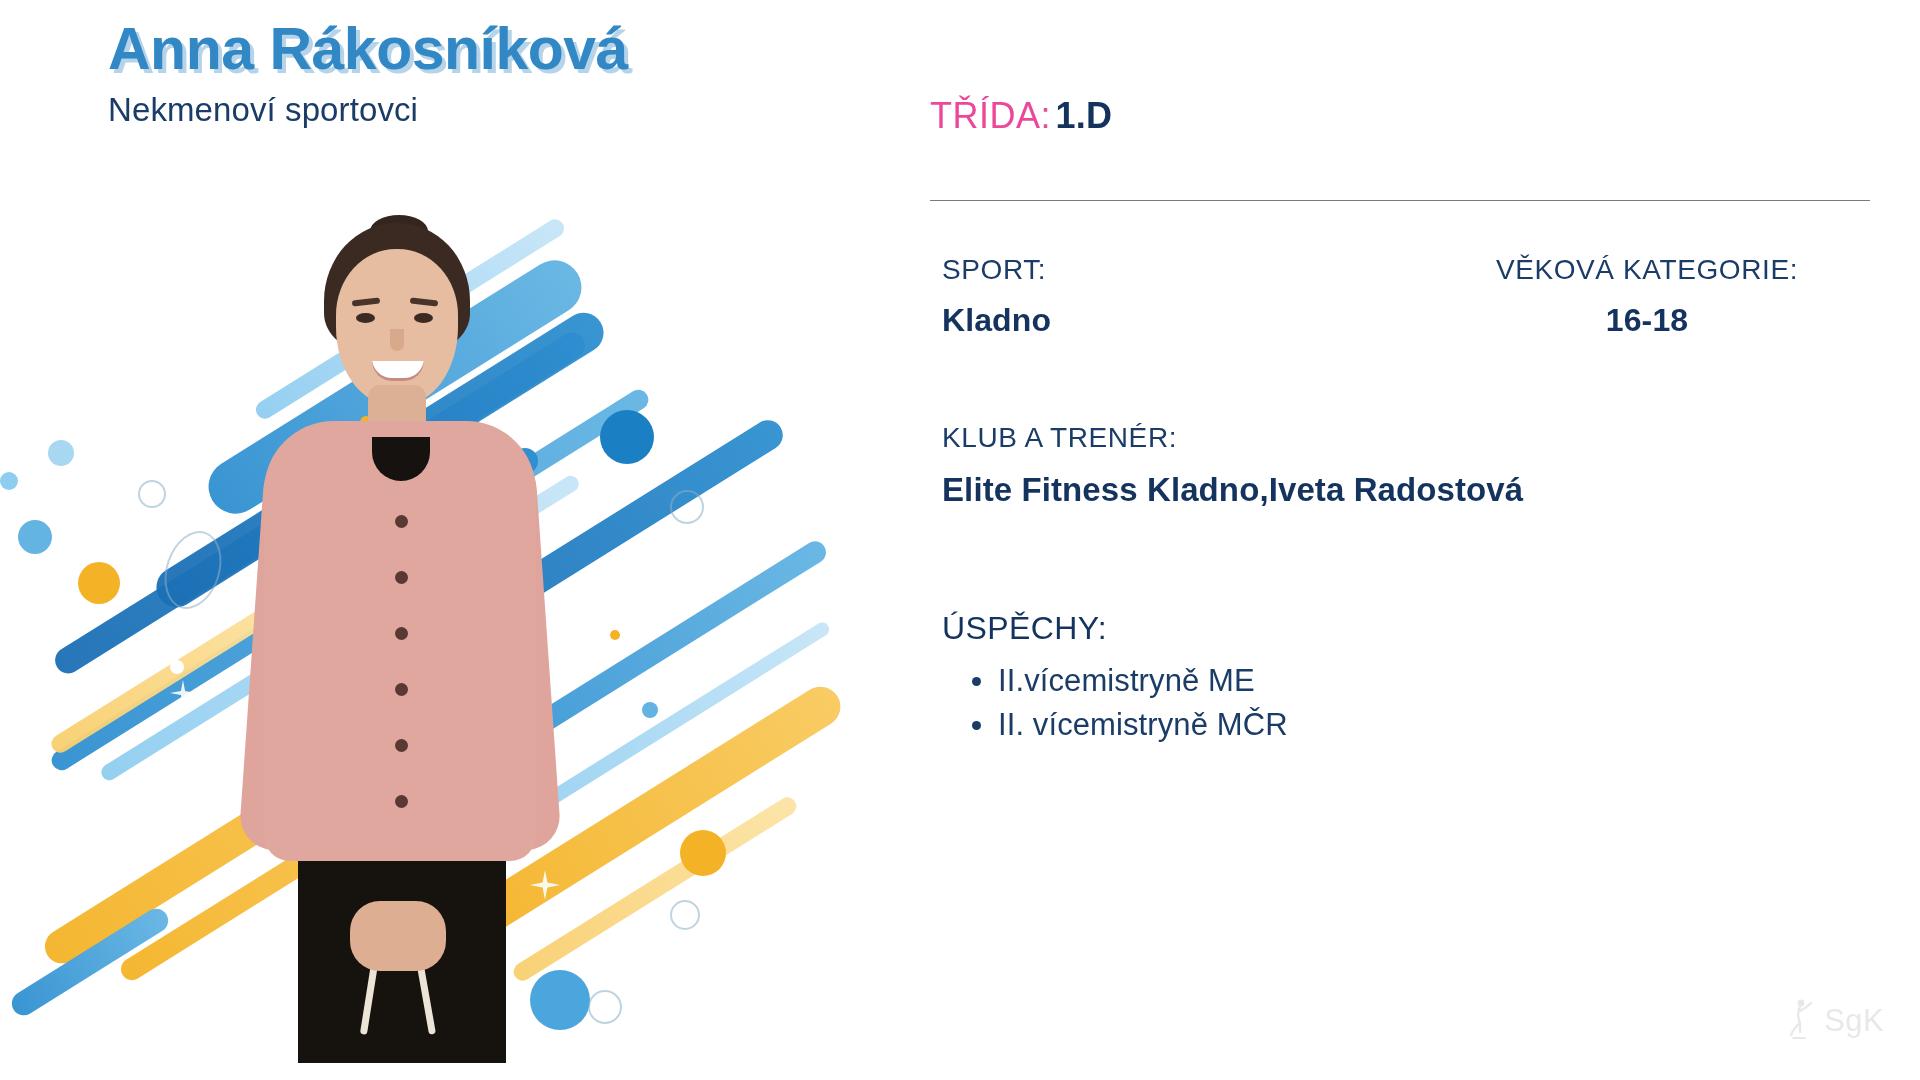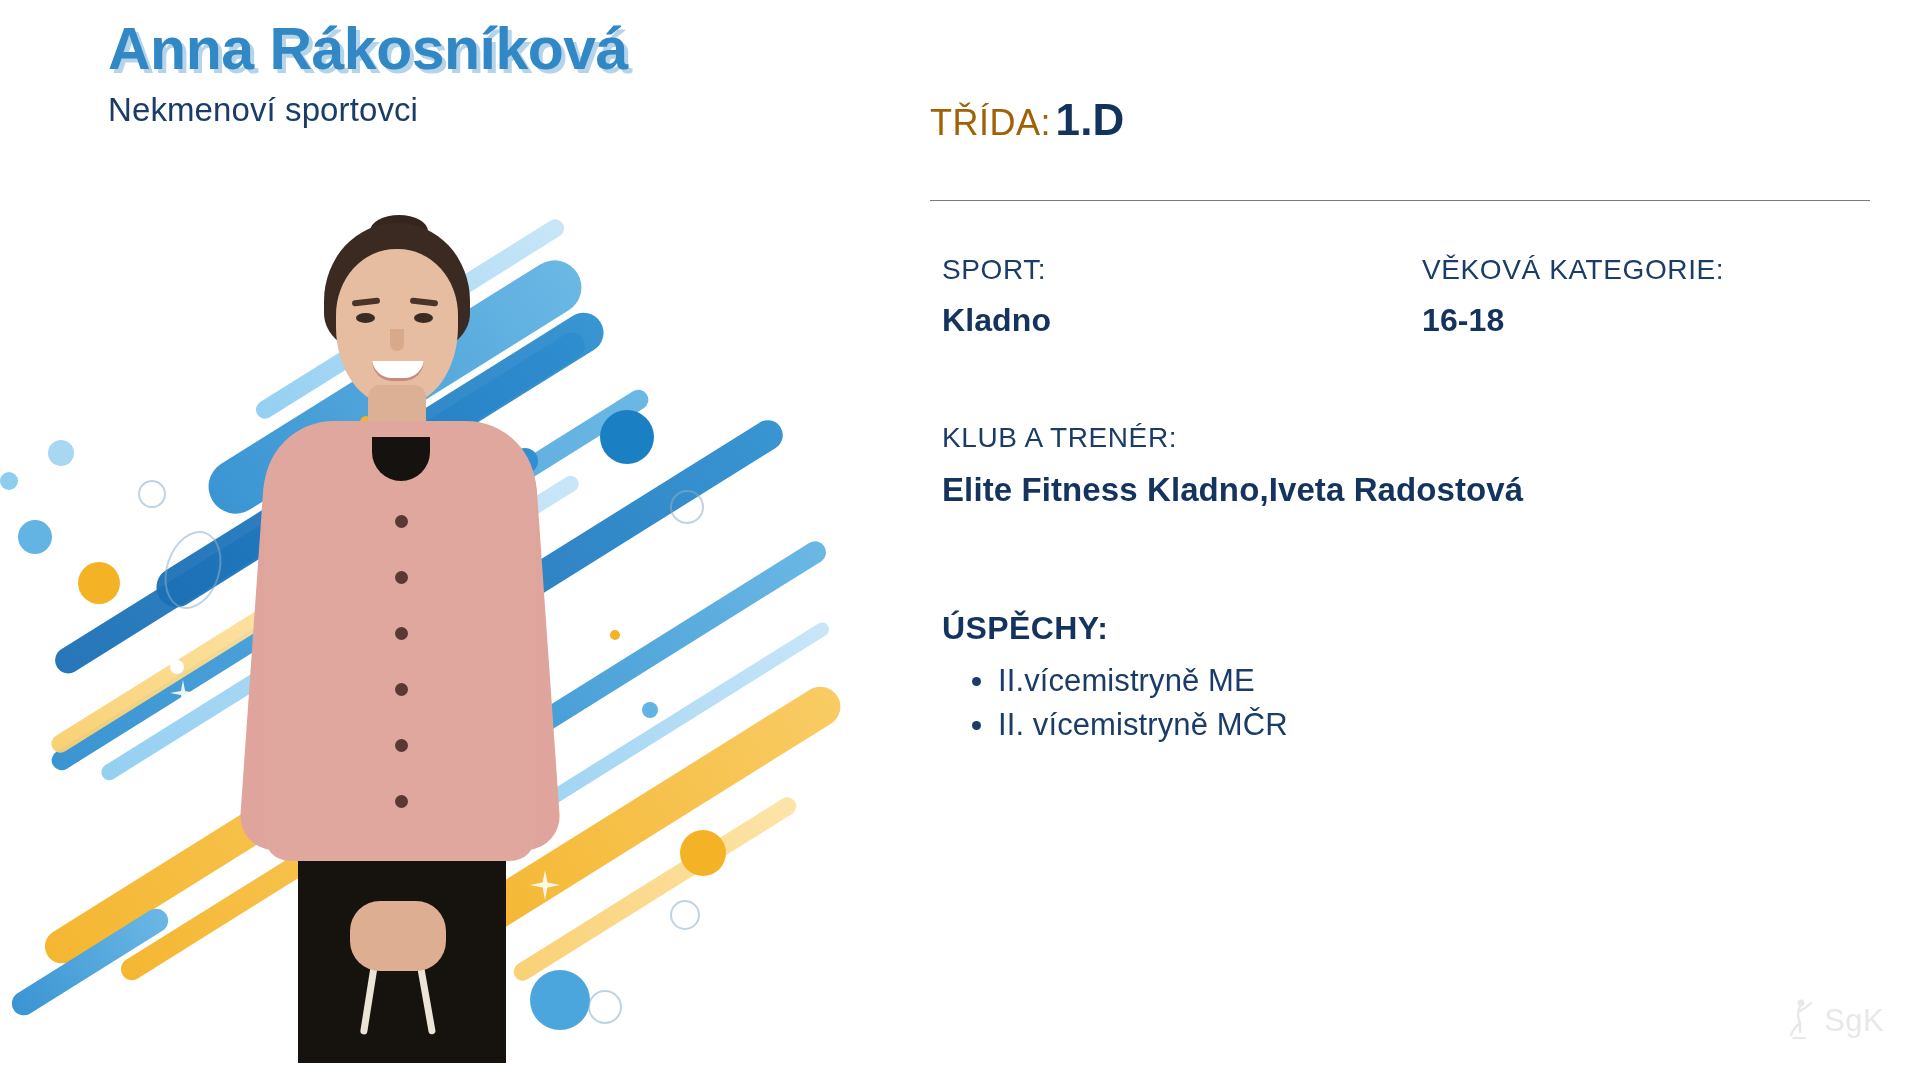--- a/index.html
+++ b/index.html
@@ -196,25 +196,25 @@
     top: 95px;
     width: 940px;
     display: flex;
   }
   .toprow .cell-class { width: 480px; }
   .toprow .cell-age   { width: 420px; }
 
   .label-lg {
     font-size: 36px;
     font-weight: normal;
-    color: #a16207;
+    color: #ec4899;
     letter-spacing: 0.5px;
   }
   .value-lg {
-    font-size: 44px;
+    font-size: 36px;
     font-weight: bold;
     color: #14335c;
     letter-spacing: 0.2px;
   }
 
   .divider {
     position: absolute;
     left: 0px;
     top: 200px;
     width: 940px;
@@ -223,21 +223,21 @@
   }
 
   .grid-two {
     position: absolute;
     left: 12px;
     top: 252px;
     width: 930px;
     display: flex;
   }
   .grid-two .col-sport { width: 480px; }
-  .grid-two .col-agecat { width: 450px; }
+  .grid-two .col-agecat { width: 450px; text-align: center; }
 
   .field-label {
     font-size: 28px;
     font-weight: normal;
     color: #1a3c67;
     letter-spacing: 0.6px;
     line-height: 1.32;
     white-space: nowrap;
   }
   .field-value {
@@ -258,21 +258,21 @@
   .club-block .field-value { margin-top: 12px; font-size: 33px; }
 
   .achievements {
     position: absolute;
     left: 12px;
     top: 610px;
     width: 930px;
   }
   .ach-title {
     font-size: 32px;
-    font-weight: bold;
+    font-weight: normal;
     color: #14345f;
     letter-spacing: 0.4px;
   }
   .ach-list {
     margin-top: 12px;
     padding-left: 56px;
     list-style: none;
   }
   .ach-list li {
     position: relative;

